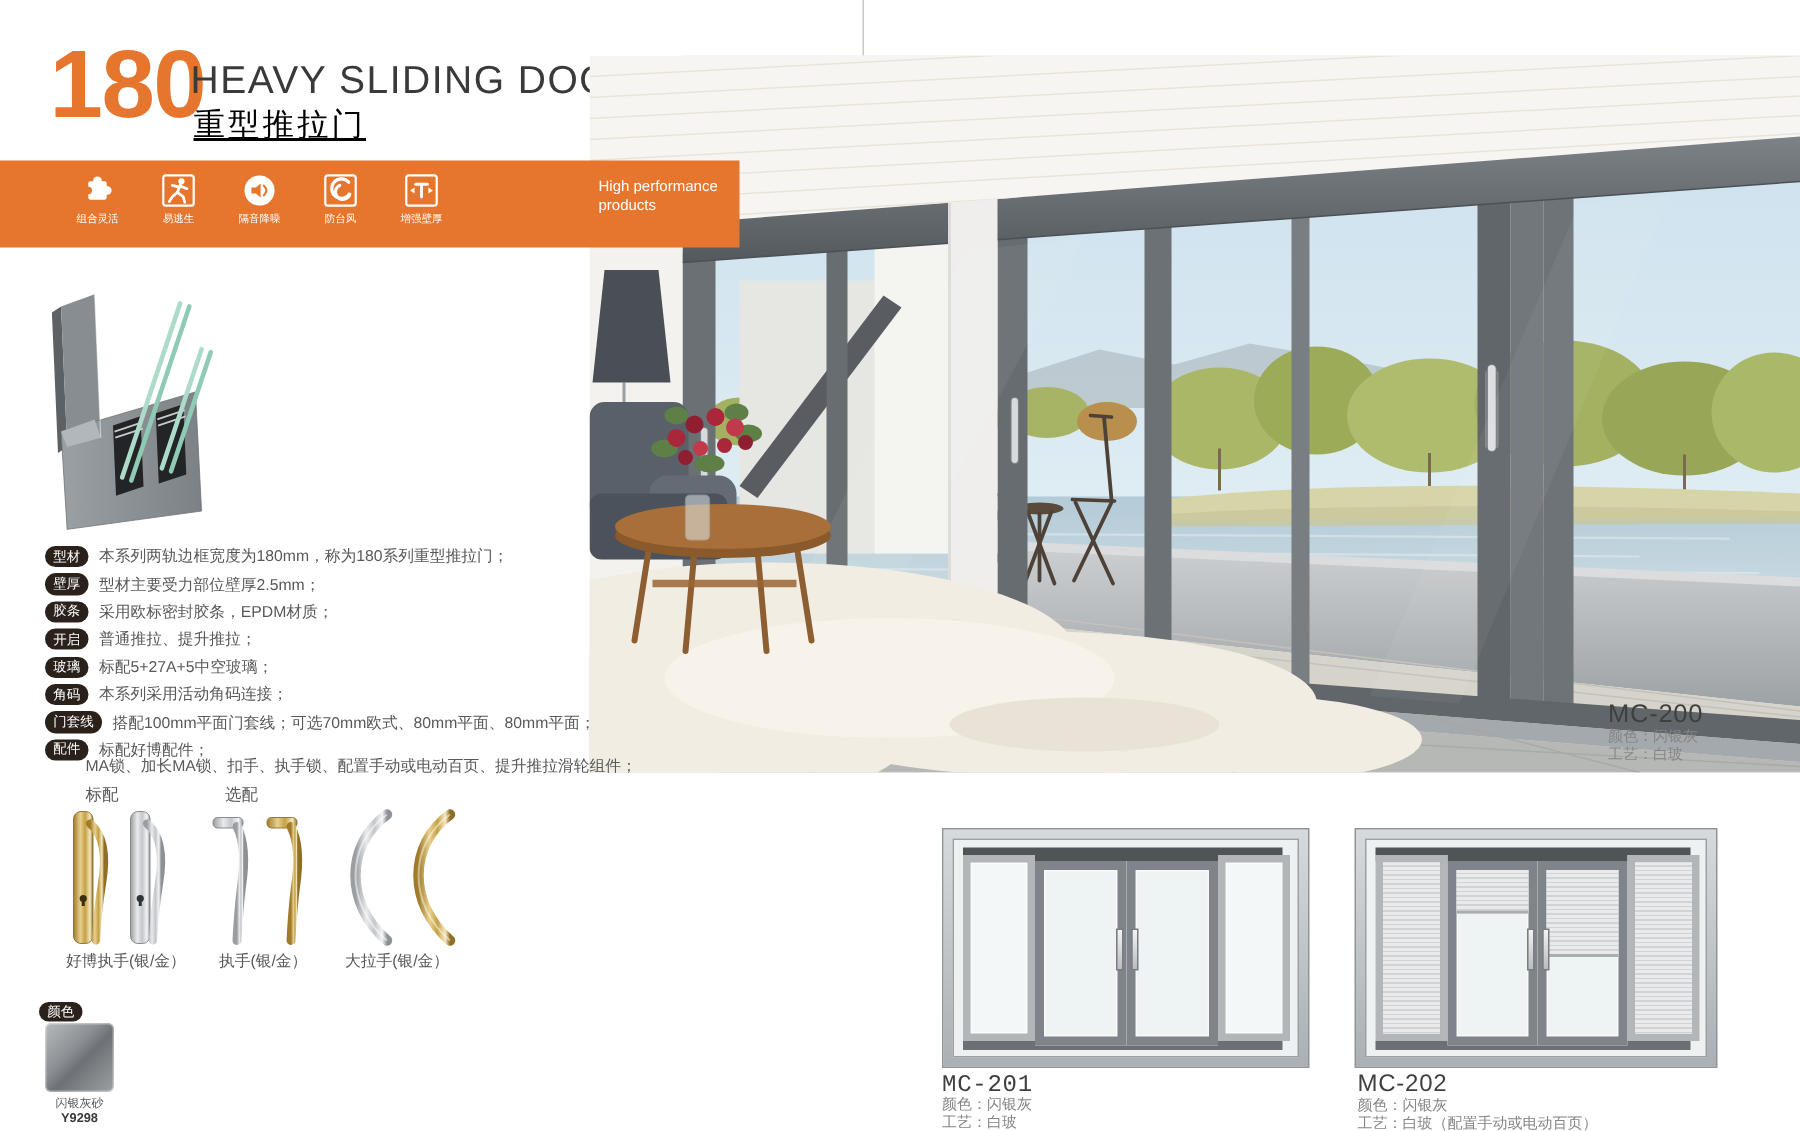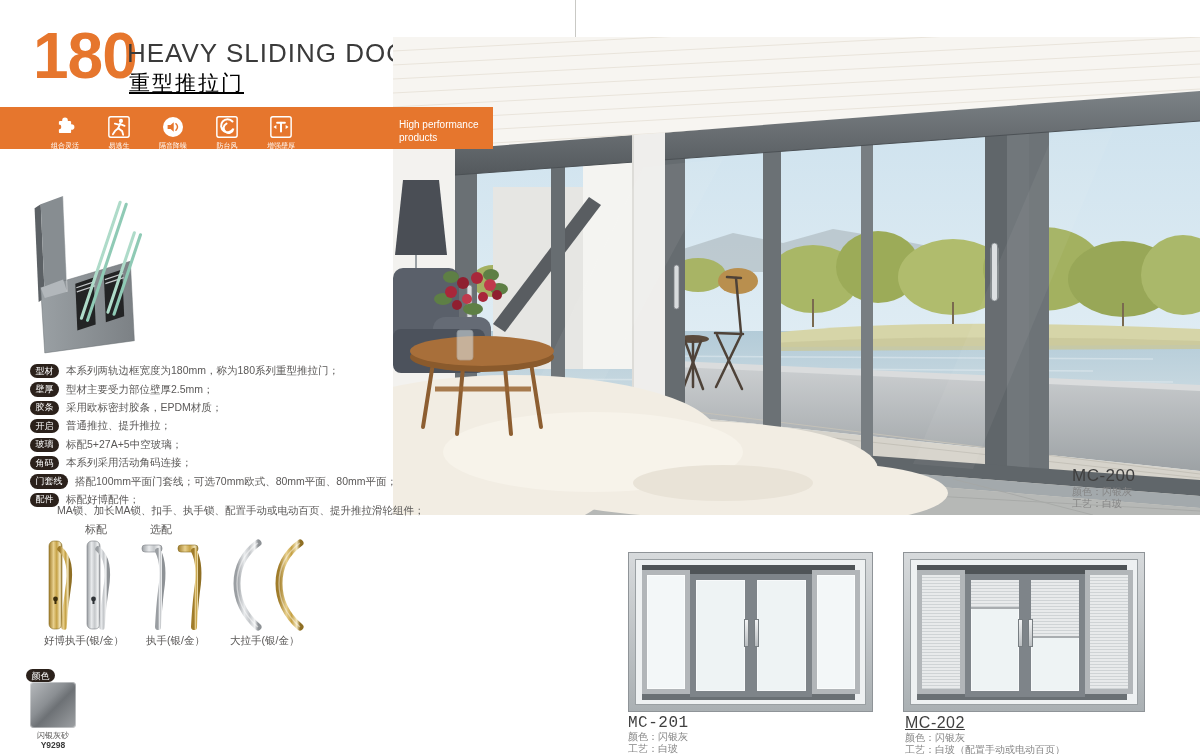--- a/index.html
+++ b/index.html
@@ -5,21 +5,21 @@
   html,body{margin:0;padding:0;}
   body{width:1200px;height:754px;position:relative;background:#ffffff;overflow:hidden;
        font-family:"Liberation Sans","DejaVu Sans",sans-serif;color:#3a3a3a;}
   .abs{position:absolute;}
   
   #num180{left:33px;top:24px;font-size:64px;font-weight:700;color:#E6762D;letter-spacing:-1px;line-height:1;}
   #titleEN{left:127px;top:38px;font-size:26px;color:#3a3a3a;letter-spacing:1px;}
   #titleCN{left:129px;top:69px;font-size:21px;color:#000000;letter-spacing:2px;text-decoration:underline;}
   #topDivider{left:575px;top:0;width:1px;height:37px;background:#c9c9c5;}
   
-  #banner{left:0;top:107px;width:493px;height:42px;background:#E6762D;z-index:4;}
+  #banner{left:0;top:107px;width:493px;height:58px;background:#E6762D;z-index:4;}
   #feats{position:absolute;left:46px;top:9px;display:flex;gap:16px;}
   .feat{width:38px;text-align:center;color:#fff;}
   .feat .bx{width:22px;height:22px;margin:0 auto;}
   .feat .lb{font-size:7px;margin-top:3px;white-space:nowrap;}
   #tagline{position:absolute;left:399px;top:11px;color:#fff;font-size:10px;line-height:13px;}
   
   #photo{left:393px;top:37px;width:807px;height:478px;z-index:1;}
   #mc200label{left:1072px;top:466px;z-index:2;}
   .modname{font-size:17px;color:#3f3f3f;letter-spacing:.5px;}
   .modline{font-size:10px;color:#858585;line-height:11.5px;}
@@ -395,21 +395,21 @@
       <span class="pill">门套线</span>
       <span class="stext">搭配100mm平面门套线；可选70mm欧式、80mm平面、80mm平面；</span>
     </div>
   <div class="srow">
       <span class="pill">配件</span>
       <span class="stext">标配好博配件；</span>
     </div>
 </div>
 <div class="abs" id="accnote">MA锁、加长MA锁、扣手、执手锁、配置手动或电动百页、提升推拉滑轮组件；</div>
 
-<div class="abs hwlabel" style="left:57px;top:522px;margin-left:28px;">标配</div>
+<div class="abs hwlabel" style="left:57px;top:522px;">标配</div>
 <div class="abs hwlabel" style="left:150px;top:522px;">选配</div>
 
 <svg class="abs" id="hw1" width="78" height="96" viewBox="0 0 78 96">
   <defs>
     <linearGradient id="goldG" x1="0" y1="0" x2="1" y2="0">
         <stop offset="0" stop-color="#a07c2a"></stop>
         <stop offset="0.35" stop-color="#e8d08e"></stop>
         <stop offset="0.6" stop-color="#c5a145"></stop>
         <stop offset="0.85" stop-color="#f4e8c0"></stop>
         <stop offset="1" stop-color="#8f6f24"></stop>
@@ -512,16 +512,16 @@
     <div class="hdl" style="left:117px;"></div>
   </div>
 </div>
 
 <div class="abs" id="cap201">
   <div class="modname" style="font-size:16px;">MC-201</div>
   <div class="modline">颜色：闪银灰</div>
   <div class="modline">工艺：白玻</div>
 </div>
 <div class="abs" id="cap202">
-  <div class="modname" style="font-size:16px;text-decoration:underline;">MC-202</div>
+  <div class="modname" style="font-size:16px;">MC-202</div>
   <div class="modline">颜色：闪银灰</div>
   <div class="modline">工艺：白玻（配置手动或电动百页）</div>
 </div>
 
 </body></html>

